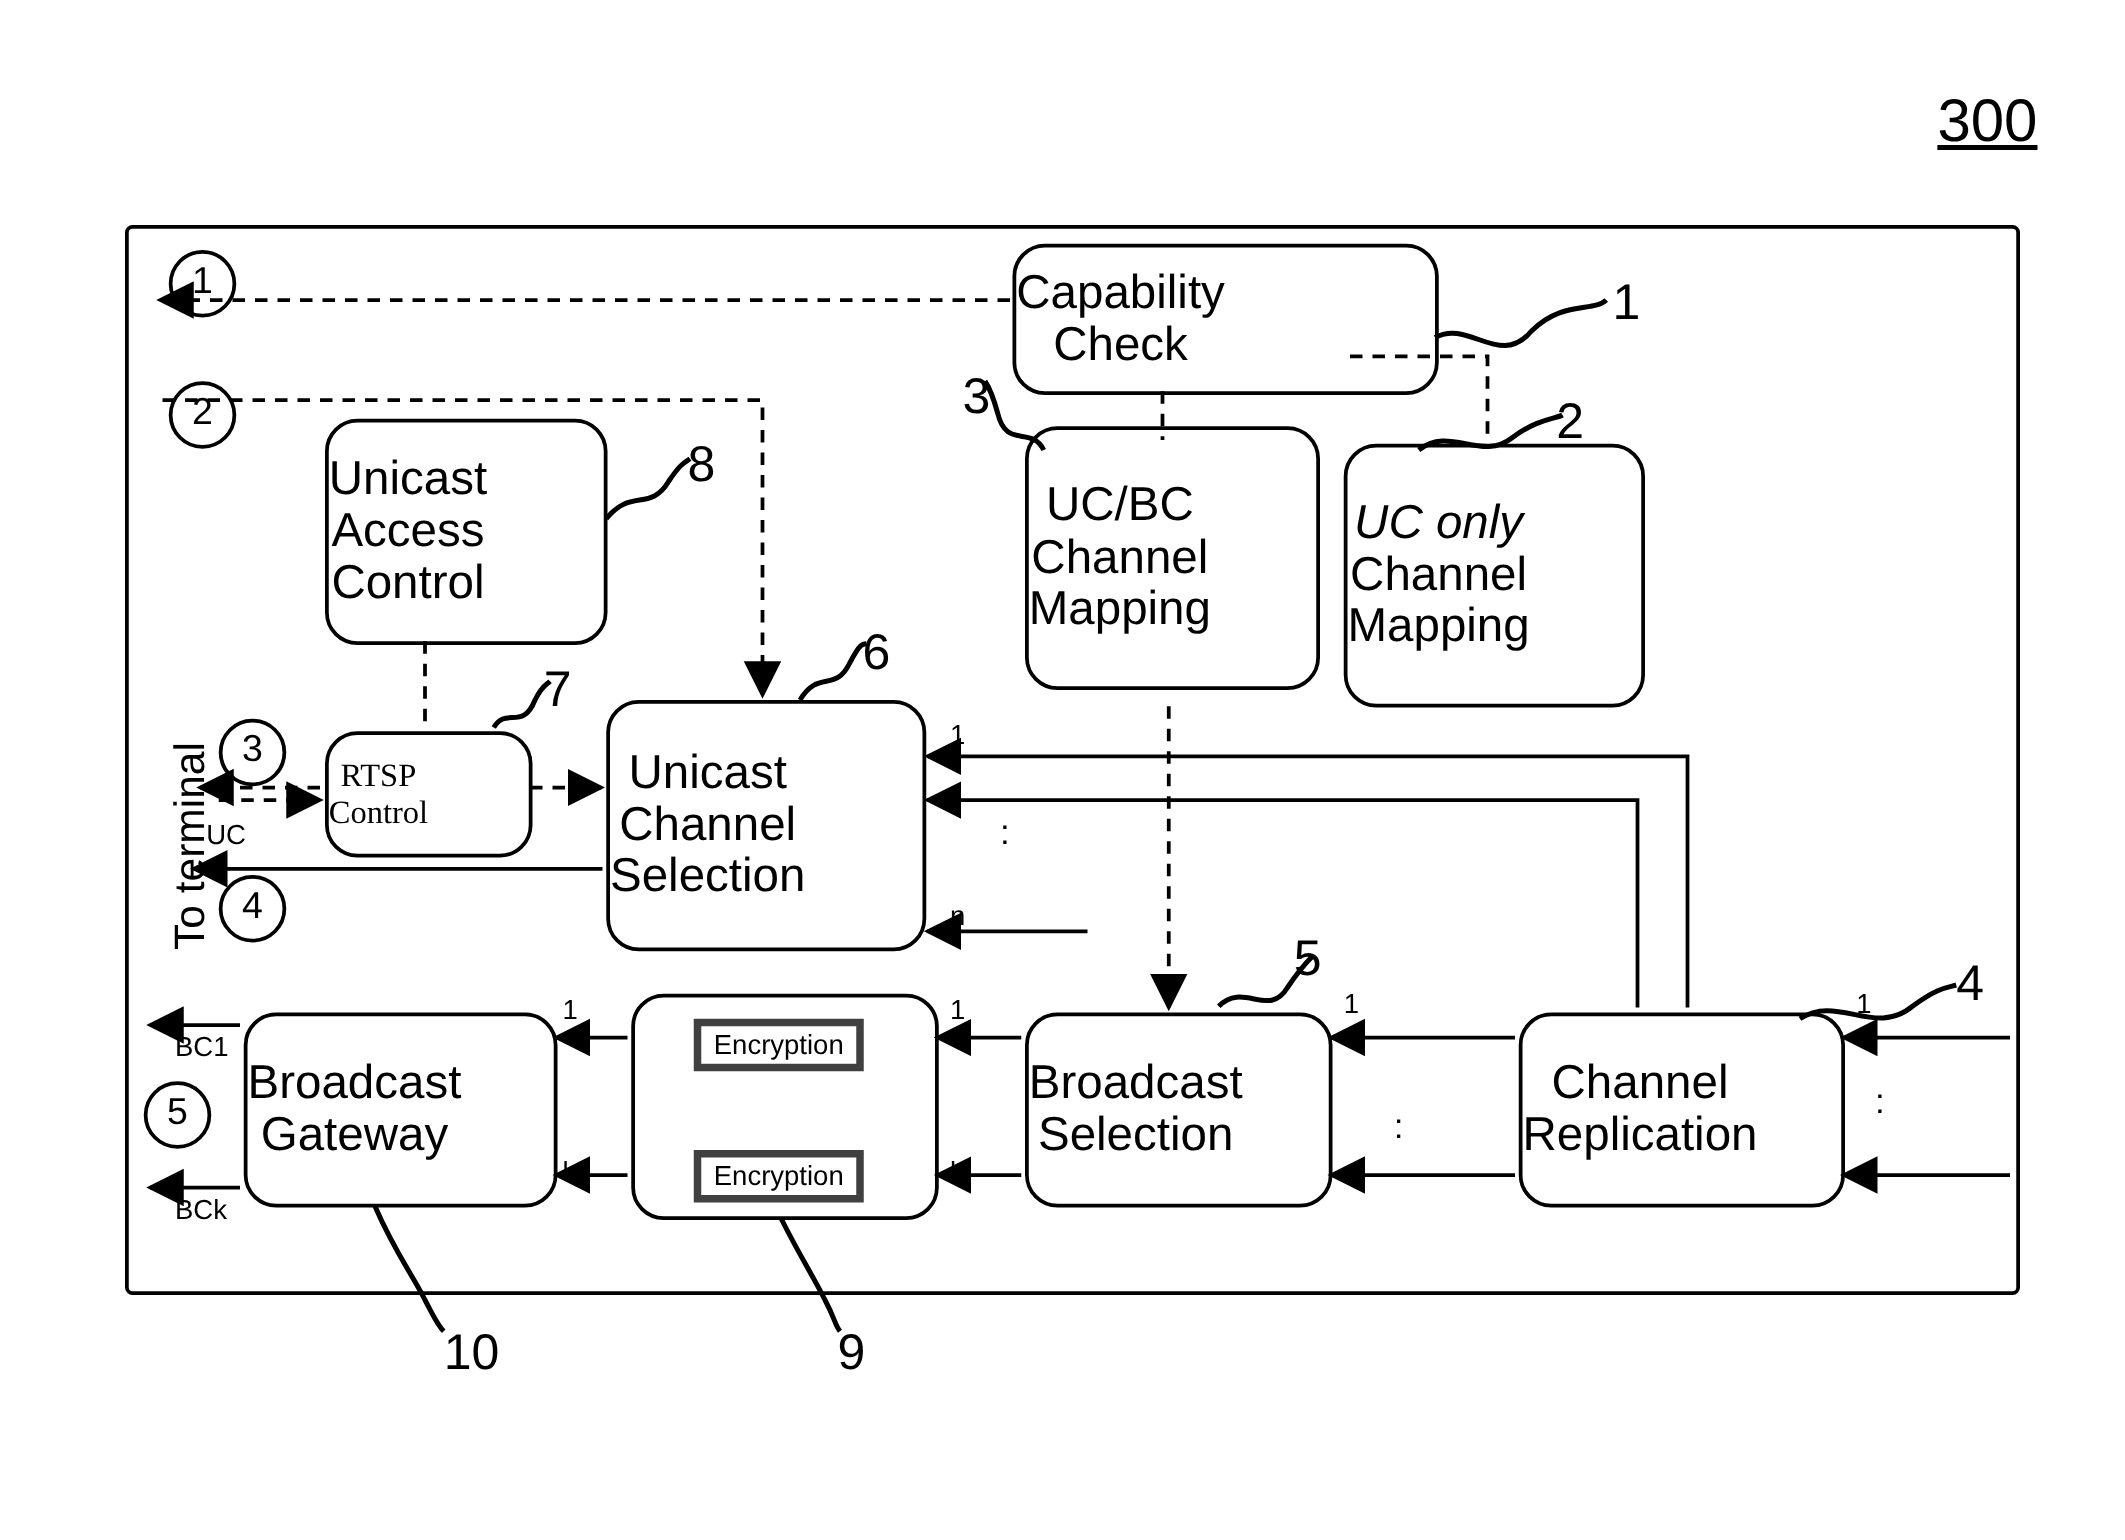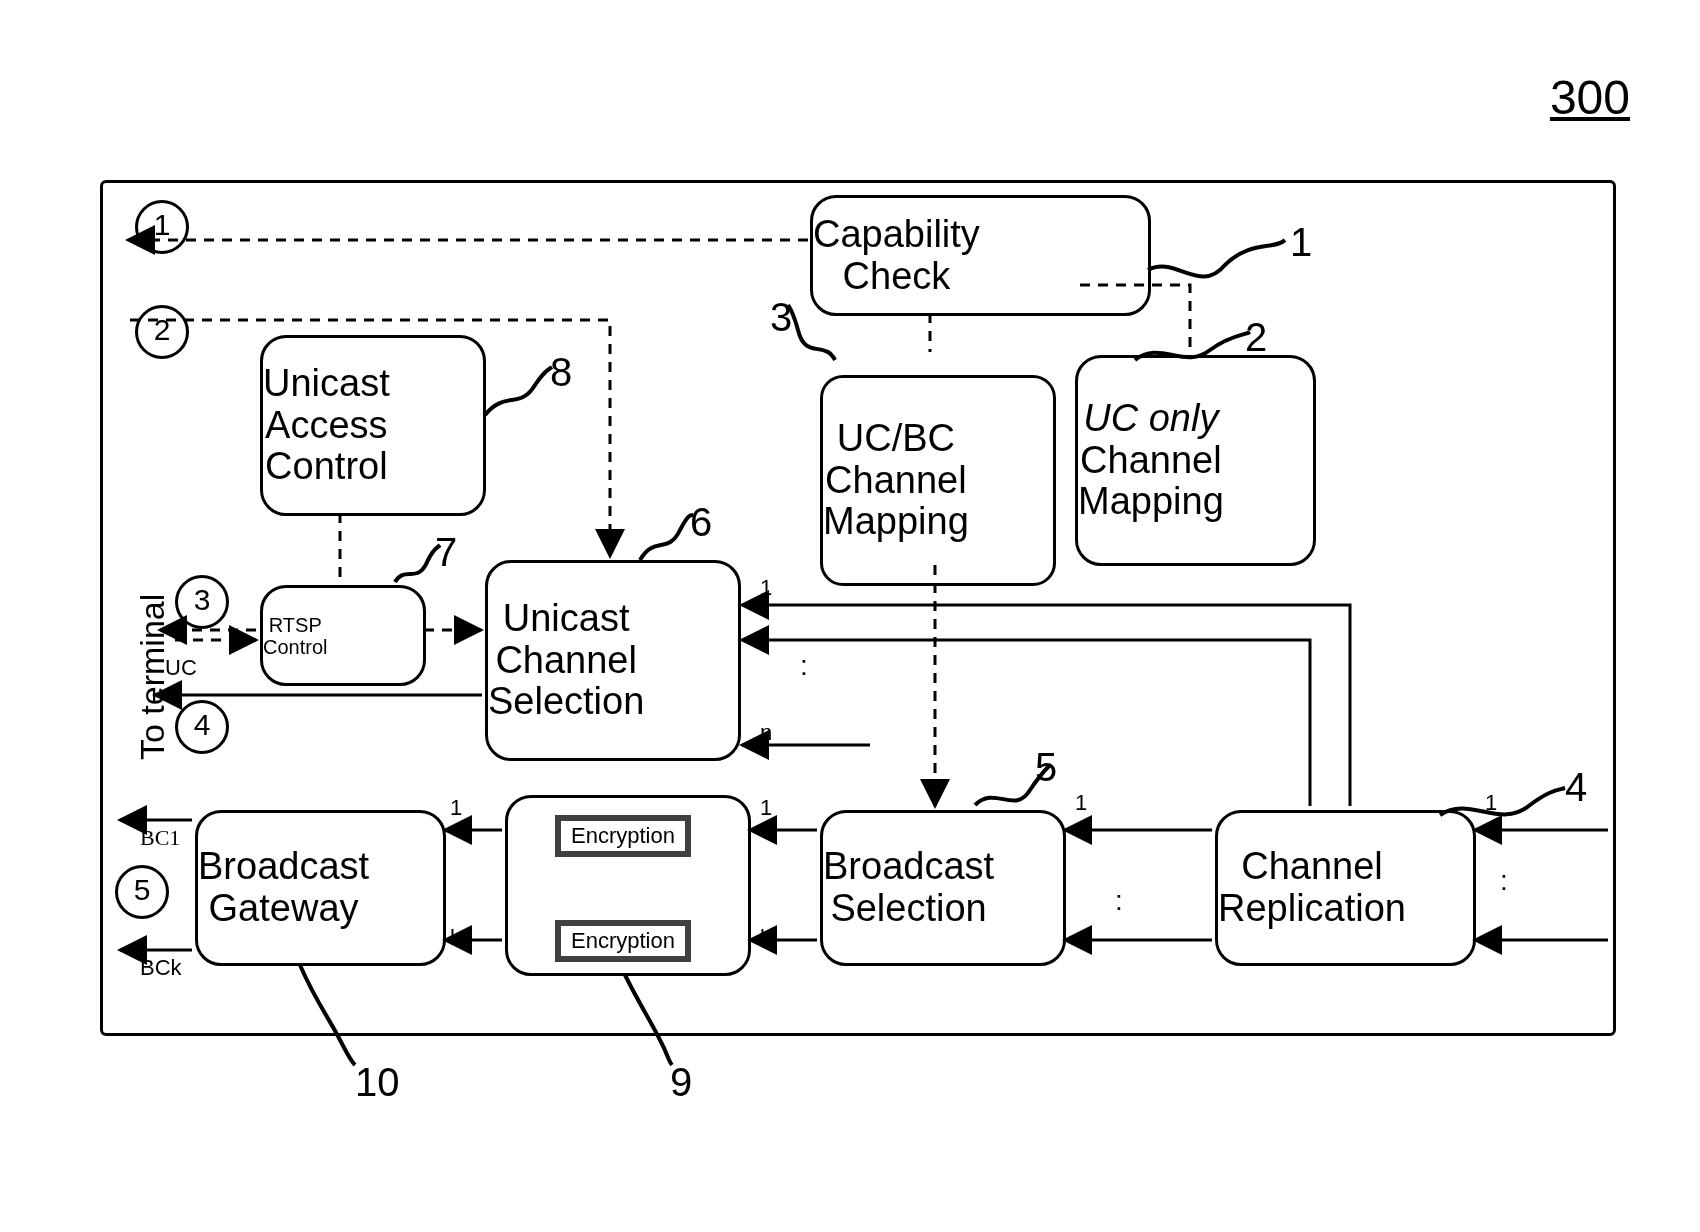--- a/index.html
+++ b/index.html
@@ -38,21 +38,21 @@
     position: absolute;
     border: 3px solid #000;
     border-radius: 26px;
     background: #fff;
     text-align: center;
     display: flex;
     align-items: center;
     line-height: 1.1;
   }
   .box-text { font-size: 38px; }
-  .box-text-sm { font-size: 20px; }
+  .box-text-sm { font-size: 26px; font-family: Liberation Serif, serif; }
   .encryption {
     position: absolute;
     border: 6px solid #404040;
     background: #fff;
     font-size: 22px;
     padding: 2px 10px;
     text-align: center;
   }
   .step-circle {
     position: absolute;
@@ -99,21 +99,21 @@
 
 <div class="canvas">
   <div class="fig-num">300</div>
   <div class="frame"></div>
 
   <div class="box" style="left:810px; top:195px; width:335px; height:115px;">
     <span class="box-text" style="white-space:pre;">Capability
 Check</span>
   </div>
 
-  <div class="box" style="left:820px; top:375px; width:230px; height:205px;border-radius:23px;">
+  <div class="box" style="left:820px; top:341px; width:230px; height:205px;">
     <span class="box-text" style="white-space:pre;">UC/BC
 Channel
 Mapping</span>
   </div>
 
   <div class="box" style="left:1075px; top:355px; width:235px; height:205px;">
     <span class="box-text" style="white-space:pre;"><span class="italic">UC only</span><span>
 Channel
 Mapping</span></span>
   </div>
@@ -167,21 +167,21 @@
   <div class="label" style="left:1035px; top:745px;">5</div>
   <div class="label" style="left:690px; top:500px;">6</div>
   <div class="label" style="left:435px; top:530px;">7</div>
   <div class="label" style="left:550px; top:350px;">8</div>
   <div class="label" style="left:670px; top:1060px;">9</div>
   <div class="label" style="left:355px; top:1060px;">10</div>
 
   <div class="sideways" style="left:133px; top:760px;">To terminal</div>
 
   <div class="label label-sm" style="left:165px; top:655px;">UC</div>
-  <div class="label label-sm" style="left:140px; top:825px;font-family:Liberation Serif, serif;">BC1</div>
+  <div class="label label-sm" style="left:140px; top:825px;">BC1</div>
   <div class="label label-sm" style="left:140px; top:955px;">BCk</div>
 
   <div class="label label-sm" style="left:450px; top:795px;">1</div>
   <div class="label label-sm" style="left:450px; top:925px;">k</div>
 
   <div class="label label-sm" style="left:760px; top:795px;">1</div>
   <div class="label label-sm" style="left:760px; top:925px;">k</div>
 
   <div class="label label-sm" style="left:1075px; top:790px;">1</div>
   <div class="label label-sm" style="left:1075px; top:925px;">n</div>

